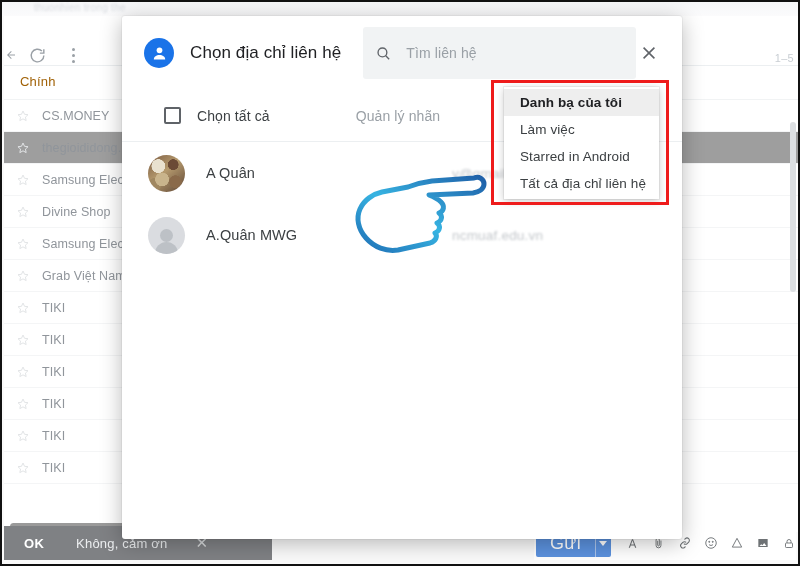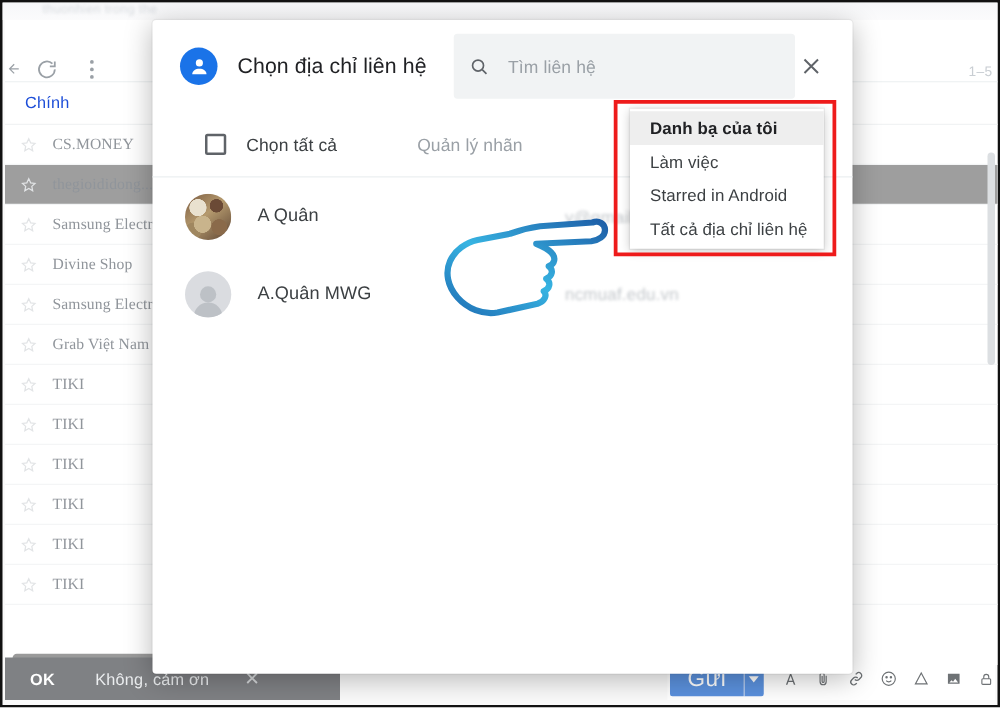--- a/index.html
+++ b/index.html
@@ -45,41 +45,40 @@
     font-size: 11px; color: #c9ced3; letter-spacing: .3px;
     filter: blur(.5px);
   }
 
   .bg-tabrow {
     position: absolute; left: 2px; top: 64px; width: 796px; height: 34px;
     background: #ffffff; border-bottom: 1px solid #f1f3f4;
   }
   .bg-tab-label {
     position: absolute; left: 18px; top: 72px;
-    font-size: 13px; color: #1d4ed8; letter-spacing: .2px;
+    font-size: 13px; color: #a16207; letter-spacing: .2px;
   }
 
   .bg-list {
     position: absolute; left: 2px; top: 98px; width: 796px; height: 432px;
     background: #ffffff;
   }
   .bg-row {
     position: relative; height: 32px;
     border-bottom: 1px solid #f4f5f6;
     display: flex; align-items: center;
   }
   .bg-row.highlight { background: #9e9e9e; }
   .bg-star {
     width: 14px; height: 14px; margin-left: 12px; margin-right: 12px;
     flex: 0 0 auto; color: #e2e4e6;
   }
   .bg-sender {
     font-size: 12.5px; color: #90959b; white-space: nowrap;
     letter-spacing: .1px;
-    font-family: Liberation Serif, serif;
   }
   .bg-subject {
     position: absolute; left: 205px;
     font-size: 12.5px; color: #b5b9bd; white-space: nowrap;
     filter: blur(.6px);
   }
 
   .bg-scroll-v {
     position: absolute; right: 2px; top: 98px; width: 6px; height: 432px;
     background: transparent;
@@ -196,21 +195,21 @@
   }
   .cb-box {
     width: 17px; height: 17px;
     border: 2px solid #5f6368; border-radius: 2px;
     margin-left: 26px; flex: 0 0 auto;
   }
   .cb-label {
     font-size: 14px; color: #3c4043; margin-left: 16px; letter-spacing: .1px;
   }
   .manage-label {
-    font-size: 14px; color: #9aa0a6; margin-left: 64px; letter-spacing: .1px;
+    font-size: 14px; color: #9aa0a6; margin-left: 86px; letter-spacing: .1px;
   }
 
   .dlg-body { position: relative; height: 397px; }
   .group-head {
     font-size: 11px; color: #5f6368; letter-spacing: .6px;
     padding: 22px 0 0 26px;
   }
   .contact-row {
     display: flex; align-items: center;
     height: 62px; padding-left: 26px;

